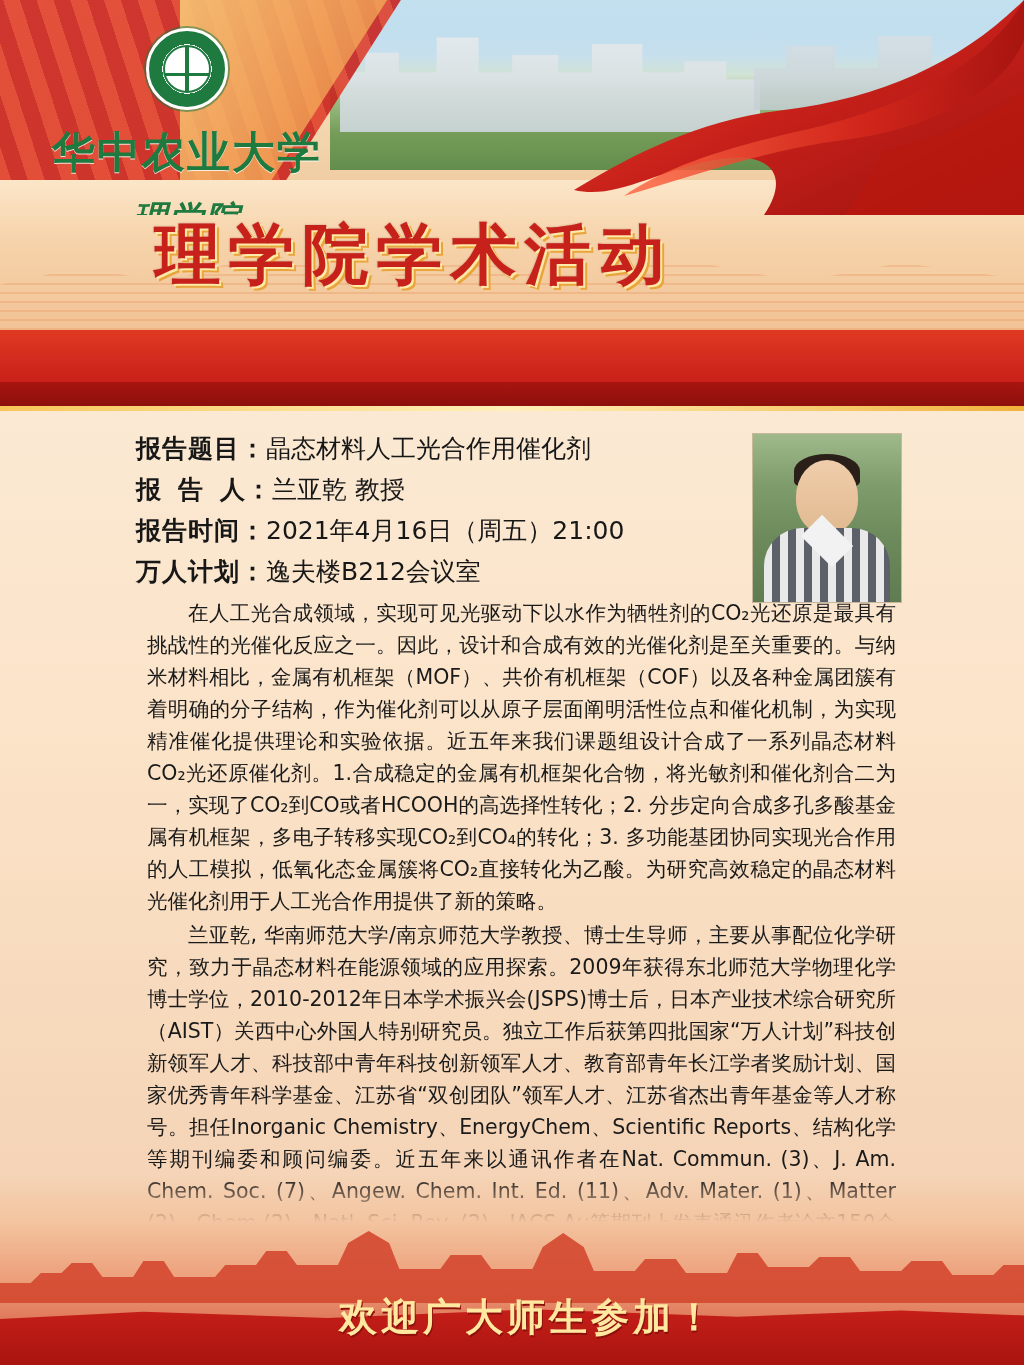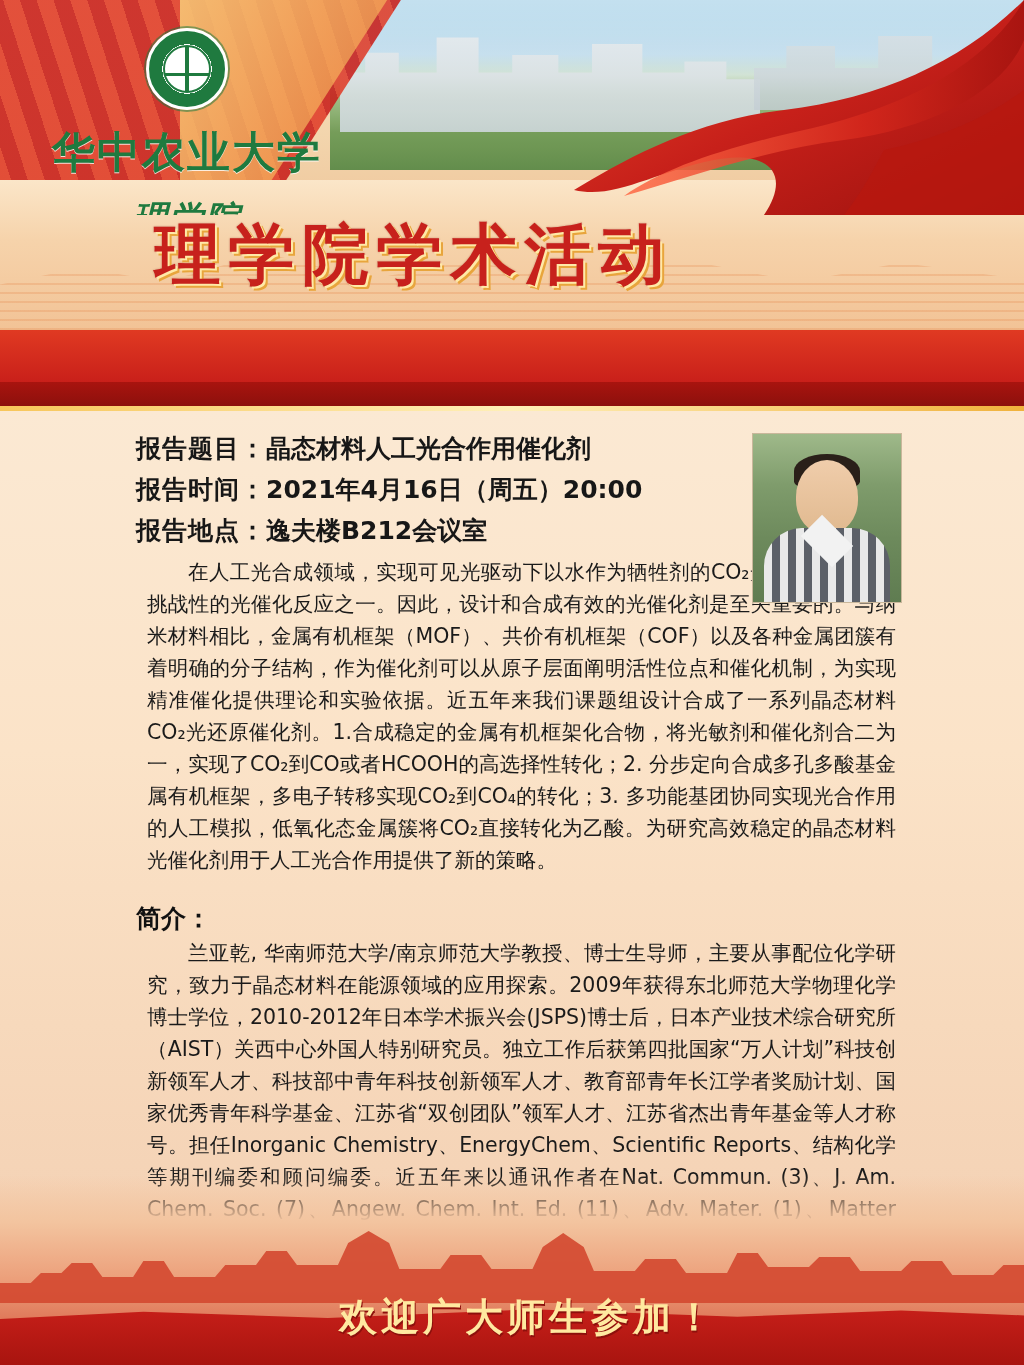--- a/index.html
+++ b/index.html
@@ -198,21 +198,21 @@
     color: #171717;
     line-height: 39px;
     white-space: nowrap;
   }
   .info-label {
     font-weight: bold;
     letter-spacing: 1px;
     font-family: Liberation Mono, monospace;
   }
   .info-value {
-    font-weight: bold;
+    font-weight: normal;
   }
   .portrait {
     position: absolute;
     right: -6px; top: 4px;
     width: 148px; height: 168px;
     border: 1px solid #c9b79b;
     background:
       linear-gradient(180deg, #9fb98a 0%, #7f9c6c 30%, #6d8a5c 62%, #5f7c51 100%);
     overflow: hidden;
   }
@@ -363,33 +363,35 @@
         <div class="hair"></div>
         <div class="head"></div>
         <div class="body"></div>
         <div class="collar"></div>
       </div>
 
       <div class="info-line">
         <span class="info-label">报告题目：</span><span class="info-value">晶态材料人工光合作用催化剂</span>
       </div>
       <div class="info-line">
-        <span class="info-label">报告时间：</span><span class="info-value">2021年4月16日（周五）20:00</span>
+        <span class="info-label">报 告 人：</span><span class="info-value">兰亚乾 教授</span>
       </div>
       <div class="info-line">
-        <span class="info-label">报告地点：</span><span class="info-value">逸夫楼B212会议室</span>
+        <span class="info-label">报告时间：</span><span class="info-value">2021年4月16日（周五）21:00</span>
+      </div>
+      <div class="info-line">
+        <span class="info-label">万人计划：</span><span class="info-value">逸夫楼B212会议室</span>
       </div>
     </div>
 
     <div class="body-block abstract-wrap">
       <p class="para">在人工光合成领域，实现可见光驱动下以水作为牺牲剂的CO₂光还原是最具有挑战性的光催化反应之一。因此，设计和合成有效的光催化剂是至关重要的。与纳米材料相比，金属有机框架（MOF）、共价有机框架（COF）以及各种金属团簇有着明确的分子结构，作为催化剂可以从原子层面阐明活性位点和催化机制，为实现精准催化提供理论和实验依据。近五年来我们课题组设计合成了一系列晶态材料CO₂光还原催化剂。1.合成稳定的金属有机框架化合物，将光敏剂和催化剂合二为一，实现了CO₂到CO或者HCOOH的高选择性转化；2. 分步定向合成多孔多酸基金属有机框架，多电子转移实现CO₂到CO₄的转化；3. 多功能基团协同实现光合作用的人工模拟，低氧化态金属簇将CO₂直接转化为乙酸。为研究高效稳定的晶态材料光催化剂用于人工光合作用提供了新的策略。</p>
     </div>
 
     <div class="body-block">
-      <div class="section-head bio-head">简介：</div>
       <p class="para">兰亚乾, 华南师范大学/南京师范大学教授、博士生导师，主要从事配位化学研究，致力于晶态材料在能源领域的应用探索。2009年获得东北师范大学物理化学博士学位，2010-2012年日本学术振兴会(JSPS)博士后，日本产业技术综合研究所（AIST）关西中心外国人特别研究员。独立工作后获第四批国家“万人计划”科技创新领军人才、科技部中青年科技创新领军人才、教育部青年长江学者奖励计划、国家优秀青年科学基金、江苏省“双创团队”领军人才、江苏省杰出青年基金等人才称号。担任Inorganic Chemistry、EnergyChem、Scientific Reports、结构化学等期刊编委和顾问编委。近五年来以通讯作者在Nat. Commun. (3)、J. Am. Chem. Soc. (7)、Angew. Chem. Int. Ed. (11)、Adv. Mater. (1)、Matter (2)、Chem (2)、Natl. Sci. Rev. (2)、JACS Au等期刊上发表通讯作者论文150余篇。论文被他引15000多次，ESI高引论文24篇，个人H-index 65，2020年度科睿唯安 “高被引科学家”（化学）。</p>
     </div>
   </div>
 
   <div class="bottom-sky"></div>
   <div class="skyline"></div>
   <div class="bottom-red-wave"></div>
   <div class="welcome">欢迎广大师生参加！</div>
 
 </div>

